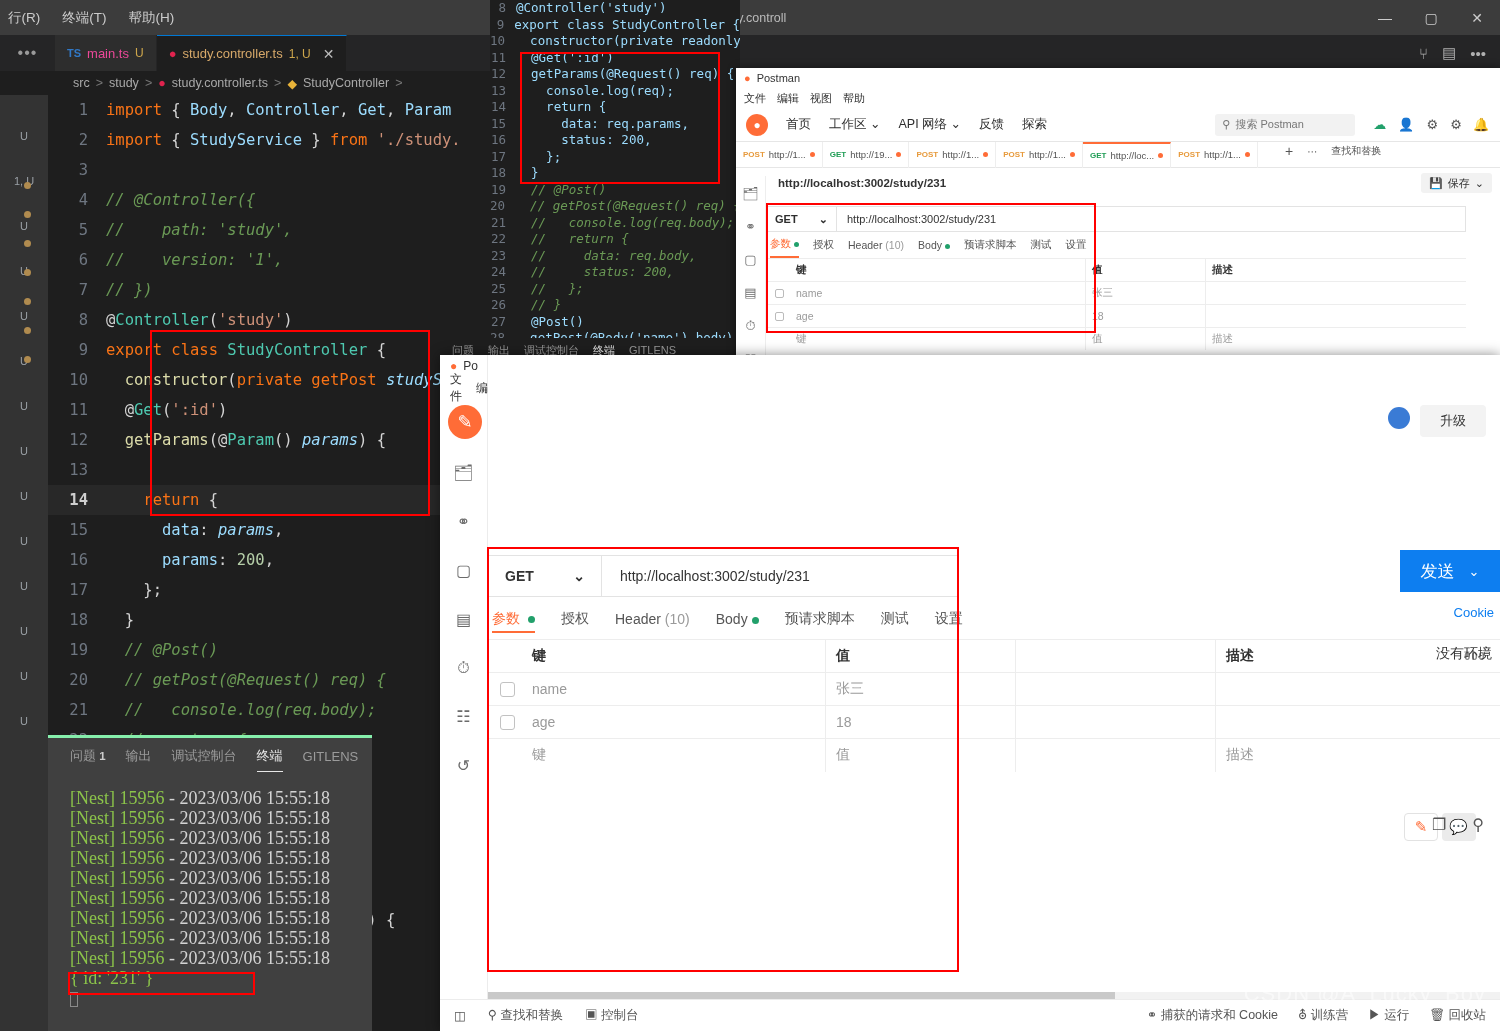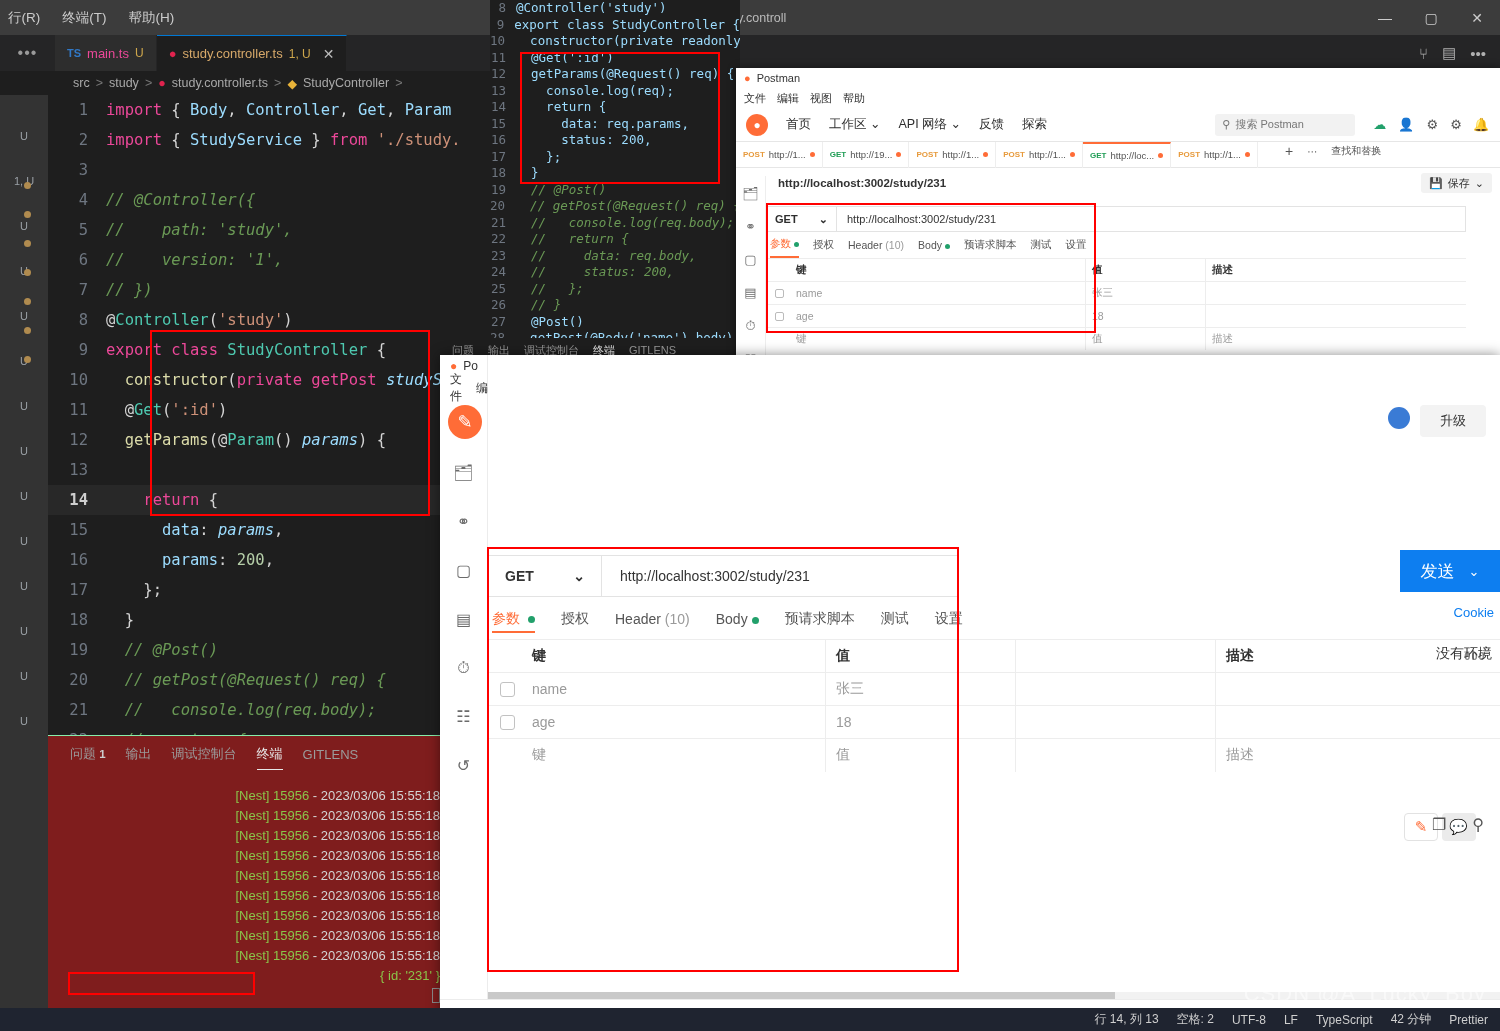--- a/index.html
+++ b/index.html
@@ -47,45 +47,45 @@
     background:#b08b4f; margin:22px 0; }
 
   .vs-editor { position:absolute; left:48px; top:95px; right:0; bottom:0;
     background:#1e1e1e; }
   .codearea { position:absolute; left:0; top:0; right:0; top:0;
     font-family:"DejaVu Sans Mono", monospace; font-size:15.5px; line-height:30px; }
   .cl { display:flex; height:30px; white-space:pre; }
   .cl .ln { width:58px; text-align:right; padding-right:18px; color:#6e7681; }
   .cl.cur .ln { color:#cfcfcf; font-weight:bold; }
   .cl.cur { background:#282828; }
-  .tk-kw  { color:#ec4899; }
+  .tk-kw  { color:#f97316; }
   .tk-id  { color:#9cdcfe; }
   .tk-cls { color:#4ec9b0; }
   .tk-fn  { color:#dcdcaa; }
   .tk-str { color:#ce9178;text-align:center; }
   .tk-num { color:#b5cea8; }
   .tk-cm  { color:#6a9955; font-style:italic; }
   .tk-pn  { color:#d4d4d4; }
   .tk-it  { color:#9cdcfe; font-style:italic; }
   .tk-dec { color:#4ec9b0; }
 
   .redbox { position:absolute; border:2px solid #ff0000; pointer-events:none; z-index:40; }
 
   
-  .vs-panel { position:absolute; left:48px; top:735px; width:392px; bottom:0;
-    background:#7f1d1d; border-top:1px solid #86efac; }
+  .vs-panel { position:absolute; left:48px; top:735px; width:324px; bottom:0;
+    background:#404040; border-top:3px solid #86efac; }
   .panel-tabs { display:flex; align-items:center; gap:20px; height:36px;
     padding-left:22px; font-size:13px; color:#9b9b9b; }
   .panel-tabs .pt { position:relative; white-space:nowrap; }
   .panel-tabs .pt.active { color:#e7e7e7; }
   .panel-tabs .pt.active:after { content:""; position:absolute; left:0; right:0;
     bottom:-7px; height:1.5px; background:#e7e7e7; }
   .panel-tabs .badge { color:#ccc; font-weight:bold; font-size:11.5px; }
-  .term-body { padding:14px 0 0 22px; font-family:Liberation Sans, sans-serif;
-    font-size:13px; line-height:20px;text-align:right; }
+  .term-body { padding:14px 0 0 22px; font-family:Liberation Serif, serif;
+    font-size:18px; line-height:20px; }
   .term-line .nest { color:#8bc34a; }
   .term-line .dash { color:#d4d4d4; }
   .term-line .dt { color:#d4d4d4; }
   .term-out { color:#8bc34a; }
   .term-cursor { display:inline-block; width:8px; height:15px;
     border:1px solid #8a8a8a; vertical-align:-3px; }
 
   .vs-statusbar { position:absolute; left:0; bottom:0; width:1500px; height:23px;
     background:#1f2430; display:flex; align-items:center; justify-content:flex-end;
     gap:18px; padding-right:12px; font-size:12px; color:#cfcfcf; z-index:60; }
@@ -386,29 +386,20 @@
           <div class="term-line"><span class="nest">[Nest] 15956</span><span class="dash">  - </span><span class="dt">2023/03/06 15:55:18</span></div>
           <div class="term-line"><span class="nest">[Nest] 15956</span><span class="dash">  - </span><span class="dt">2023/03/06 15:55:18</span></div>
           <div class="term-line"><span class="nest">[Nest] 15956</span><span class="dash">  - </span><span class="dt">2023/03/06 15:55:18</span></div>
           <div class="term-line"><span class="nest">[Nest] 15956</span><span class="dash">  - </span><span class="dt">2023/03/06 15:55:18</span></div>
           <div class="term-out">{ id: '231' }</div>
           <div><span class="term-cursor"></span></div>
         </div>
     </div>
     <div class="redbox" style="left:68px; top:972px; width:187px; height:23px;"></div>
 
-    <div class="vs-statusbar" id="statusbar-front">
-        <span>行 14, 列 13</span>
-        <span>空格: 2</span>
-        <span>UTF-8</span>
-        <span>LF</span>
-        <span>TypeScript</span>
-        <span>42 分钟</span>
-        <span>Prettier</span>
-      </div>
   </div>
 
   <div style="position:absolute; left:490px; top:0; width:250px; height:345px;
               background:#1e1e1e; z-index:10; overflow:hidden;
               font-family:'DejaVu Sans Mono', monospace; font-size:12.5px; line-height:16.5px;">
     <div id="code-back">
         <div style="display: flex; white-space: pre; height: 16.5px;"><span style="width: 26px; text-align: right; padding-right: 10px; color: rgb(110, 118, 129);">8</span><span style="color: rgb(156, 220, 254);">@Controller('study')</span></div>
         <div style="display: flex; white-space: pre; height: 16.5px;"><span style="width: 26px; text-align: right; padding-right: 10px; color: rgb(110, 118, 129);">9</span><span style="color: rgb(156, 220, 254);">export class StudyController {</span></div>
         <div style="display: flex; white-space: pre; height: 16.5px;"><span style="width: 26px; text-align: right; padding-right: 10px; color: rgb(110, 118, 129);">10</span><span style="color: rgb(156, 220, 254);">  constructor(private readonly studyService: StudyService) {}</span></div>
         <div style="display: flex; white-space: pre; height: 16.5px;"><span style="width: 26px; text-align: right; padding-right: 10px; color: rgb(110, 118, 129);">11</span><span style="color: rgb(156, 220, 254);">  @Get(':id')</span></div>

